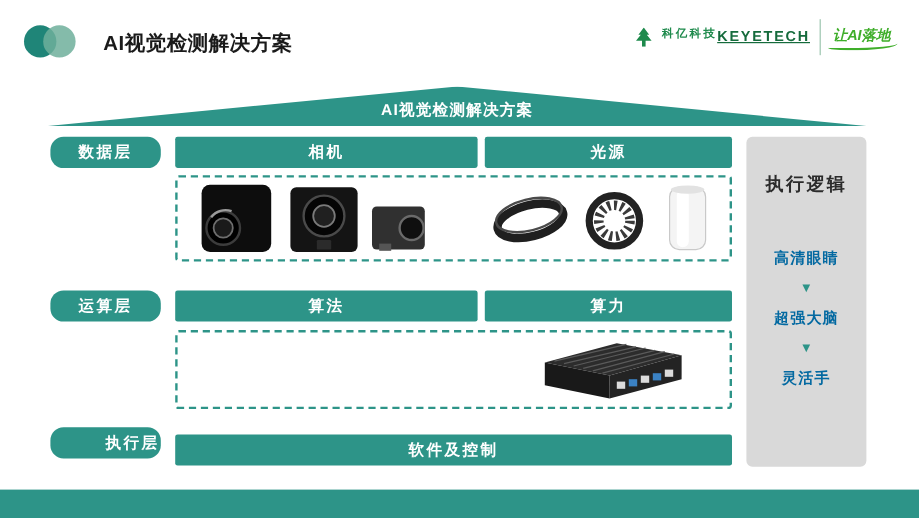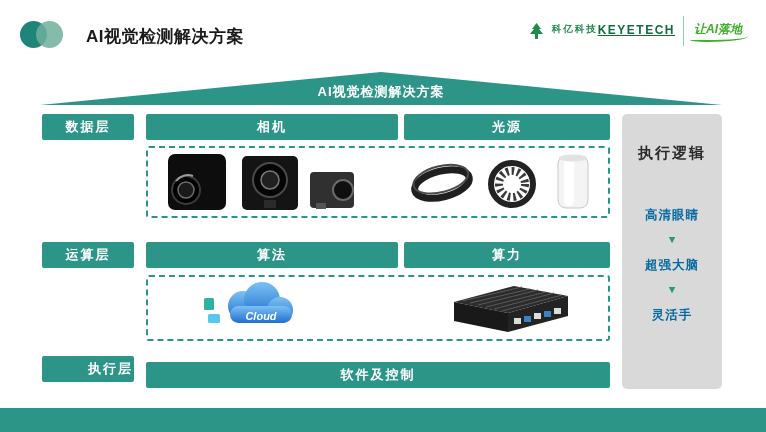--- a/index.html
+++ b/index.html
@@ -24,42 +24,42 @@
 
   
   .roof { position:absolute; left:40px; top:72px; width:682px; height:33px; background:#2D9488;
           clip-path:polygon(0 100%, 50% 0, 100% 100%);
           display:flex; justify-content:center; align-items:flex-end;
           color:#fff; font-size:13px; font-weight:bold; padding-bottom:4px; letter-spacing:1px; }
 
   
   .bar { position:absolute; height:26px; background:#2D9488; color:#fff; font-size:13px; font-weight:bold;
          display:flex; align-items:center; justify-content:center; letter-spacing:2px; border-radius:2px; }
-  .layer-label { left:42px; width:92px; }
+  .layer-label { left:42px; width:92px;border-radius:11px; }
   .lbl-1 { top:114px; } .lbl-2 { top:242px; } .lbl-3 { top:356px;padding-left:45px; }
   .hd-camera    { left:146px; top:114px; width:252px; }
   .hd-light     { left:404px; top:114px; width:206px; }
   .hd-algo      { left:146px; top:242px; width:252px; }
   .hd-power     { left:404px; top:242px; width:206px; }
   .hd-software  { left:146px; top:362px; width:464px; }
 
   
   .dashed-box { position:absolute; left:146px; width:464px; border:2px dashed #2D9488; border-radius:3px; background:#fff; }
   .box-1 { top:146px; height:72px; }
   .box-2 { top:275px; height:66px; }
 
   .img-wrap { position:absolute; }
   .cameras  { left:166px; top:150px; }
   .lights   { left:408px; top:150px; }
   .cloud    { left:198px; top:280px; }
   .ipc      { left:438px; top:280px; }
 
   
   .right-panel { position:absolute; left:622px; top:114px; width:100px; height:275px; background:#D9D9D9;
-                 border-radius:5px; display:flex; flex-direction:column; align-items:center;font-family:Liberation Mono, monospace; }
+                 border-radius:5px; display:flex; flex-direction:column; align-items:center; }
   .panel-title { margin-top:30px; font-size:15px; font-weight:bold; color:#2b2b2b; letter-spacing:2px; }
   .panel-item  { font-size:12.5px; font-weight:bold; color:#0369a1; letter-spacing:1px; }
   .panel-item.first { margin-top:44px; }
   .panel-arrow { margin:11px 0; font-size:11px; color:#2D9488; line-height:1; }
 
   
   .bottom-bar { position:absolute; left:0; top:408px; width:766px; height:24px; background:#2D9488; }
 </style>
 </head>
 <body>
@@ -124,37 +124,20 @@
         <ellipse cx="34" cy="29" rx="28" ry="13" fill="none" stroke="#4a4a4a" stroke-width="2"></ellipse>
       </g>
       <circle cx="104" cy="34" r="21" fill="none" stroke="#222" stroke-width="6"></circle>
       <circle cx="104" cy="34" r="13" fill="none" stroke="#3a3a3a" stroke-width="8" stroke-dasharray="2.5 3"></circle>
       <rect x="150" y="6" width="30" height="52" rx="8" fill="#f4f4f4" stroke="#c9c9c9"></rect>
       <rect x="156" y="8" width="10" height="48" rx="5" fill="#ffffff"></rect>
       <ellipse cx="165" cy="8" rx="14" ry="3.5" fill="#e2e2e2"></ellipse>
     </svg>
   </div>
 
-  <div class="img-wrap cloud">
-    <svg width="120" height="58" viewBox="0 0 120 58">
-      <defs>
-        <linearGradient id="cg" x1="0" y1="0" x2="0" y2="1">
-          <stop offset="0" stop-color="#7cc0f2"></stop>
-            <stop offset="1" stop-color="#1f6fd0"></stop>
-        </linearGradient>
-      </defs>
-      <circle cx="45" cy="26" r="15" fill="url(#cg)"></circle>
-      <circle cx="64" cy="20" r="18" fill="url(#cg)"></circle>
-      <circle cx="82" cy="30" r="13" fill="url(#cg)"></circle>
-      <rect x="32" y="26" width="62" height="17" rx="8.5" fill="url(#cg)"></rect>
-      <rect x="6" y="18" width="10" height="12" rx="1.5" fill="#2fb3a0"></rect>
-      <rect x="10" y="34" width="12" height="9" rx="1.5" fill="#57c7ee"></rect>
-      <text x="63" y="40" font-size="11" fill="#ffffff" text-anchor="middle" font-style="italic" font-weight="bold">Cloud</text>
-    </svg>
-  </div>
 
   <div class="img-wrap ipc">
     <svg width="140" height="58" viewBox="0 0 140 58">
       <polygon points="16,22 76,6 130,16 70,33" fill="#2c2c2c"></polygon>
       <g stroke="#5a5a5a" stroke-width="1">
         <line x1="24" y1="21" x2="84" y2="7"></line>
         <line x1="32" y1="23" x2="92" y2="9"></line>
         <line x1="40" y1="25" x2="100" y2="10"></line>
         <line x1="48" y1="27" x2="108" y2="12"></line>
         <line x1="56" y1="29" x2="116" y2="13"></line>

